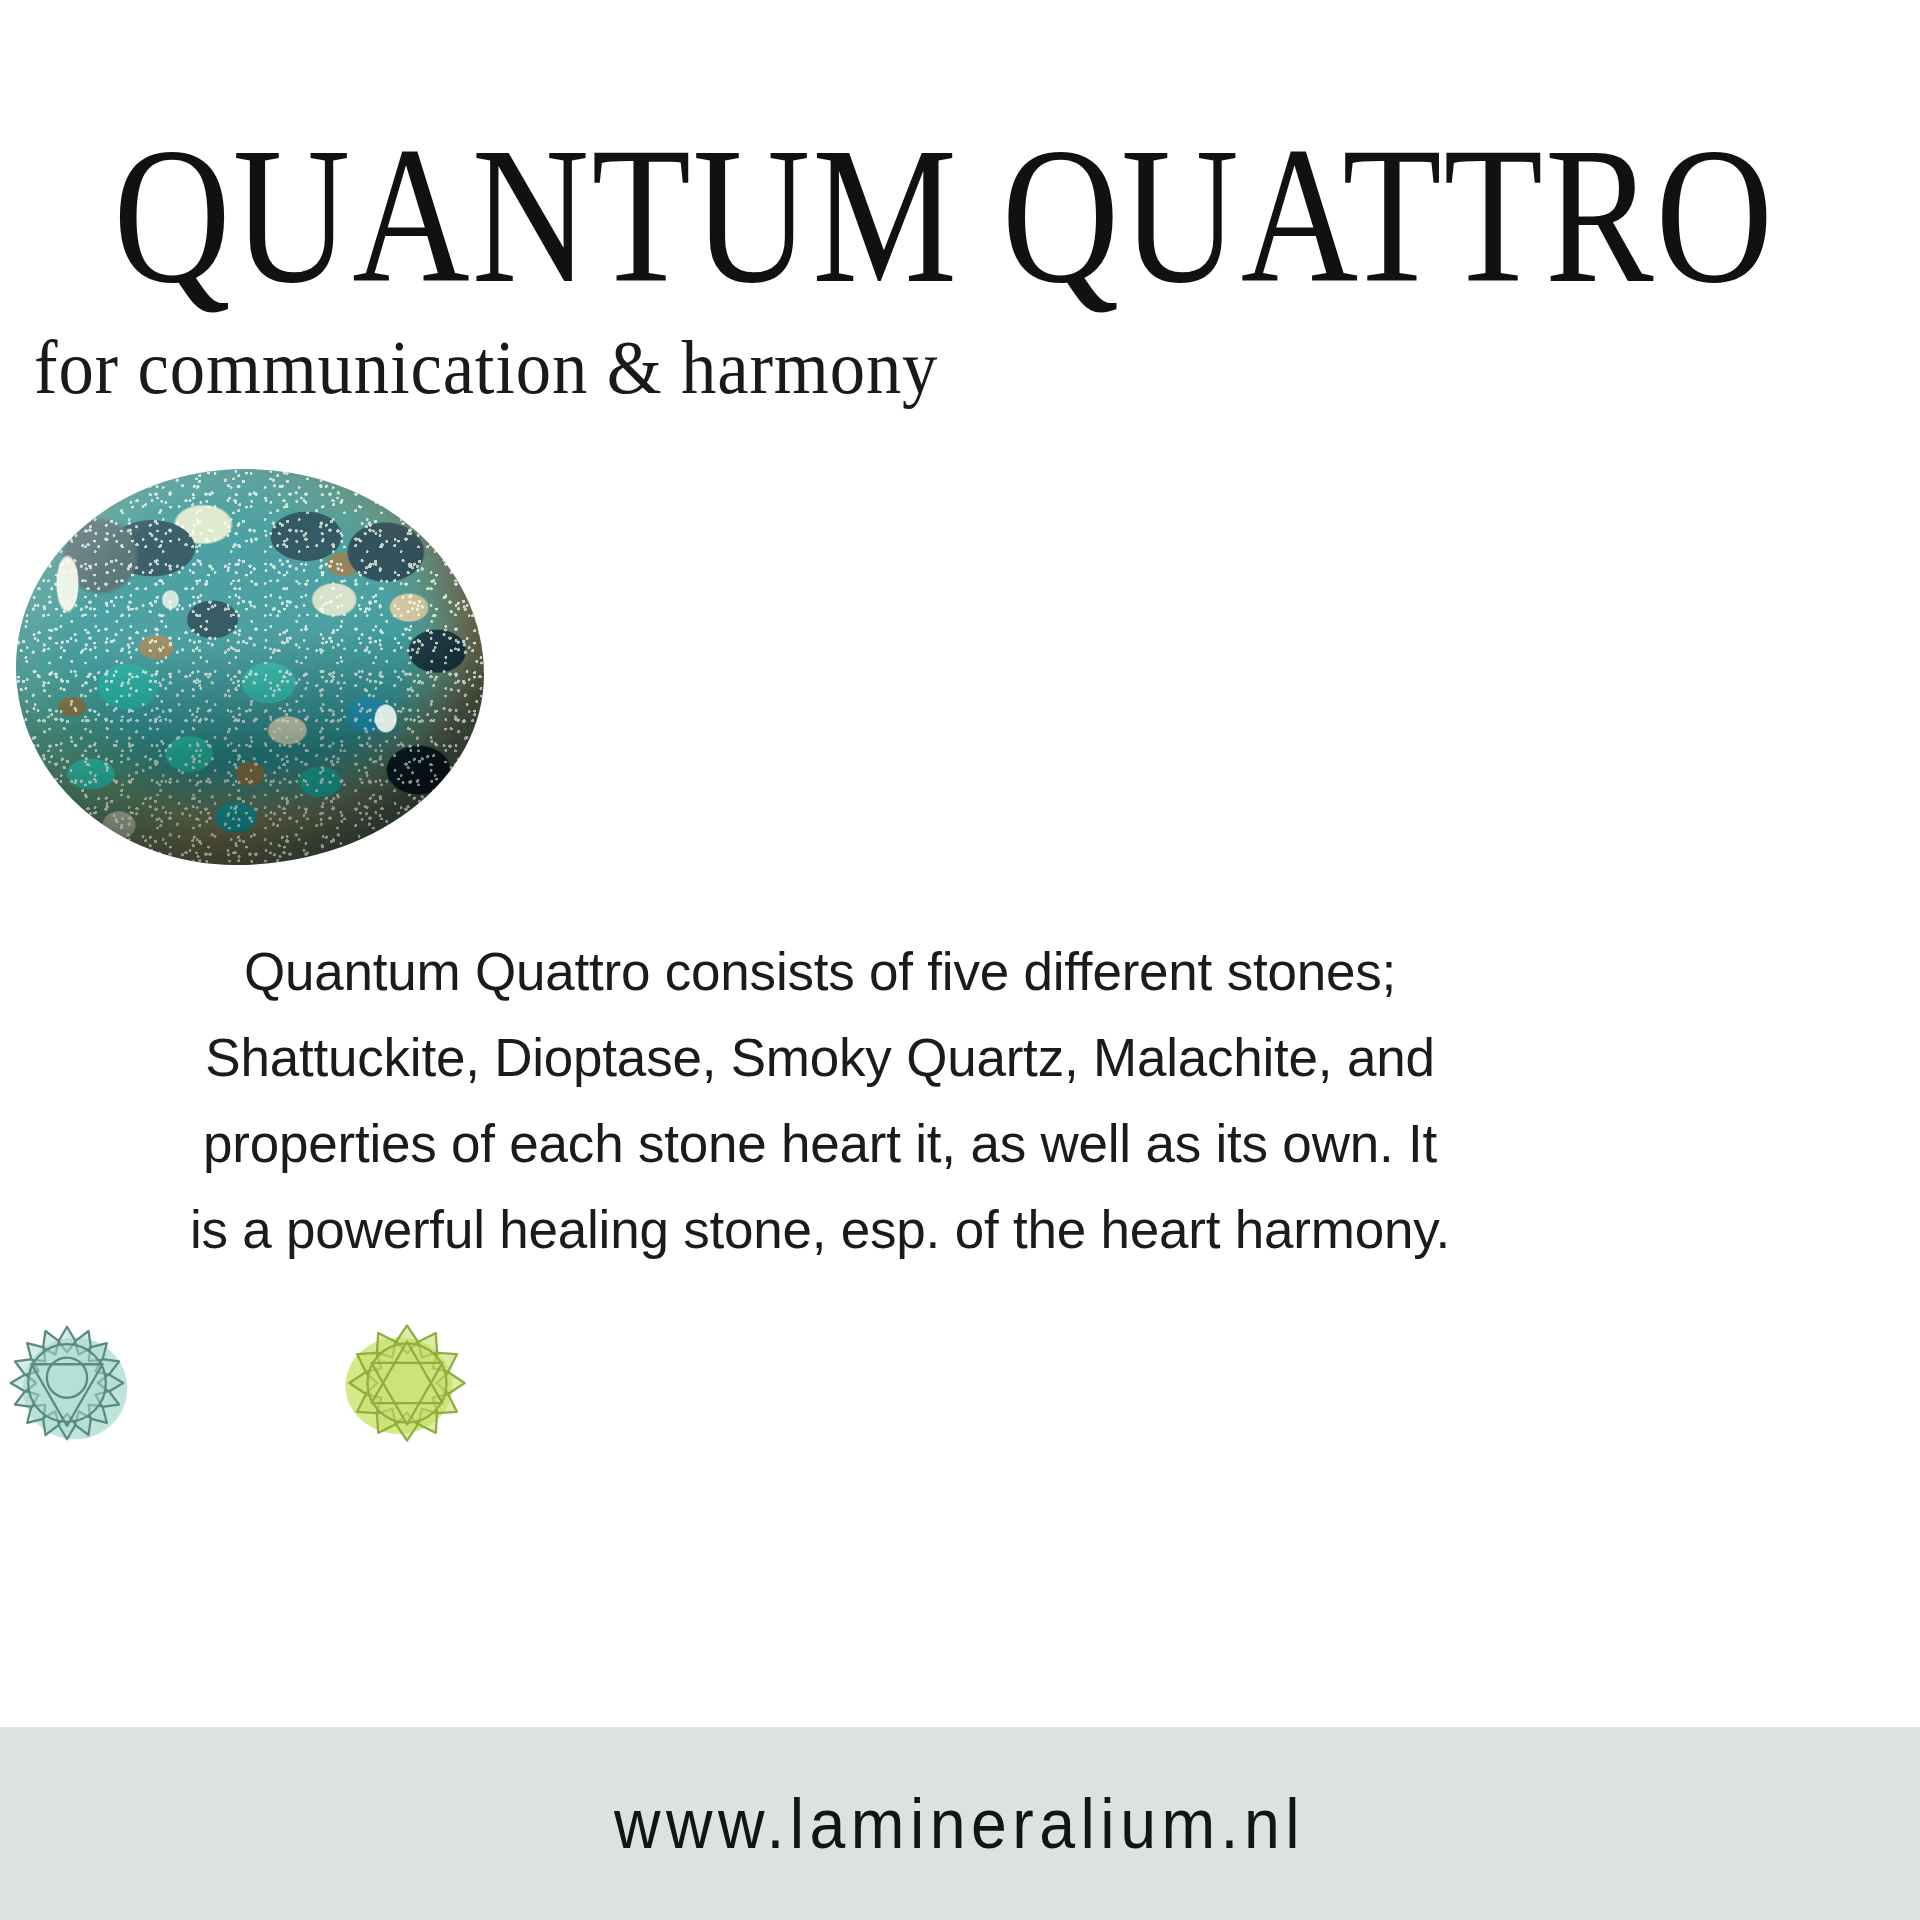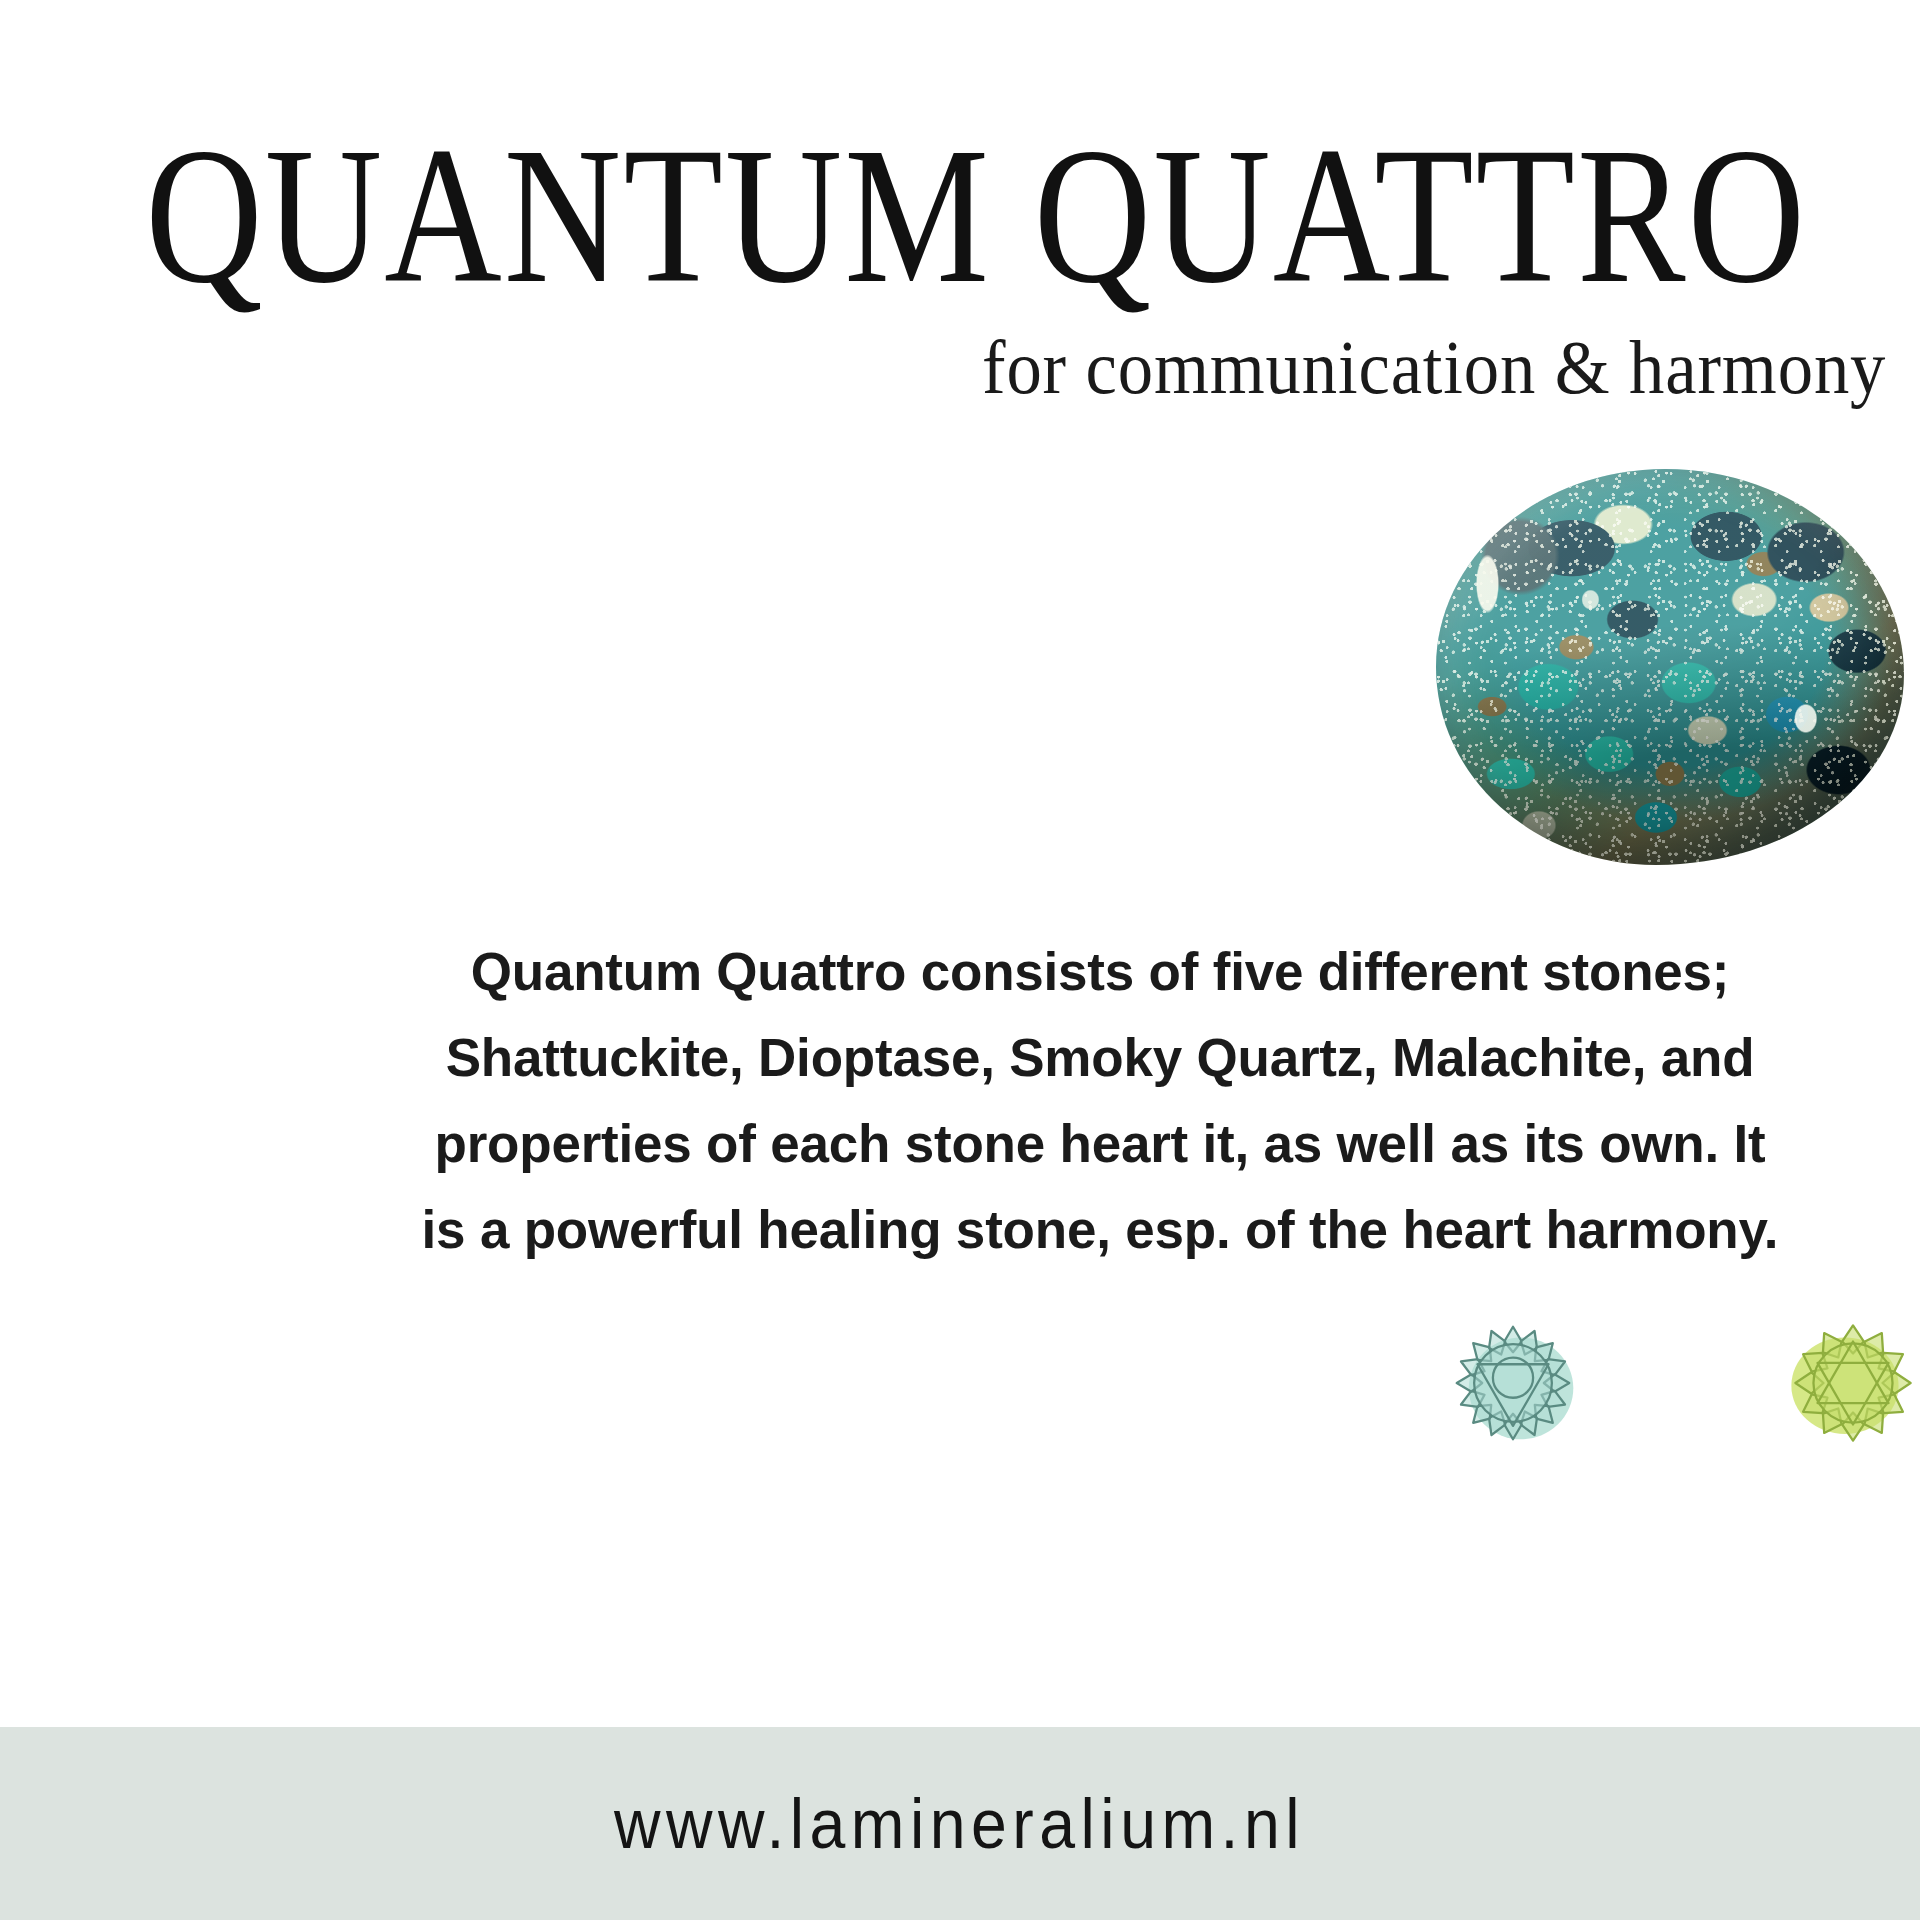--- a/index.html
+++ b/index.html
@@ -10,21 +10,21 @@
     font-family:"Liberation Sans", sans-serif;
     overflow:hidden;
   }
 
   .card {
     position:relative;
     width:1920px; height:1920px;
     background:#ffffff;
     display:flex;
     flex-direction:column;
-    align-items:flex-end;
+    align-items:flex-start;
   }
 
   
   .title {
     margin-top:118px;
     font-family:"Liberation Serif", "DejaVu Serif", serif;
     font-weight:400;
     font-size:185px;
     line-height:1.0;
     letter-spacing:0.012em;
@@ -133,21 +133,21 @@
       radial-gradient(ellipse 140% 90% at 40% 18%, rgba(255,255,255,0.16) 0 30%, rgba(0,0,0,0) 60%),
       radial-gradient(ellipse 120% 80% at 60% 95%, rgba(0,0,0,0.30) 0 30%, rgba(0,0,0,0) 70%);
   }
 
   
   .body-copy {
     margin-top:62px;
     width:1640px;
     text-align:center;
     font-family:"Liberation Sans", "DejaVu Sans", sans-serif;
-    font-weight:700;
+    font-weight:400;
     font-size:53px;
     line-height:1.62;
     letter-spacing:-0.004em;
     color:#1b1b1b;
   }
   .body-copy .bline { display:block; white-space:nowrap; }
 
   
   .chakras {
     margin-top:44px;

